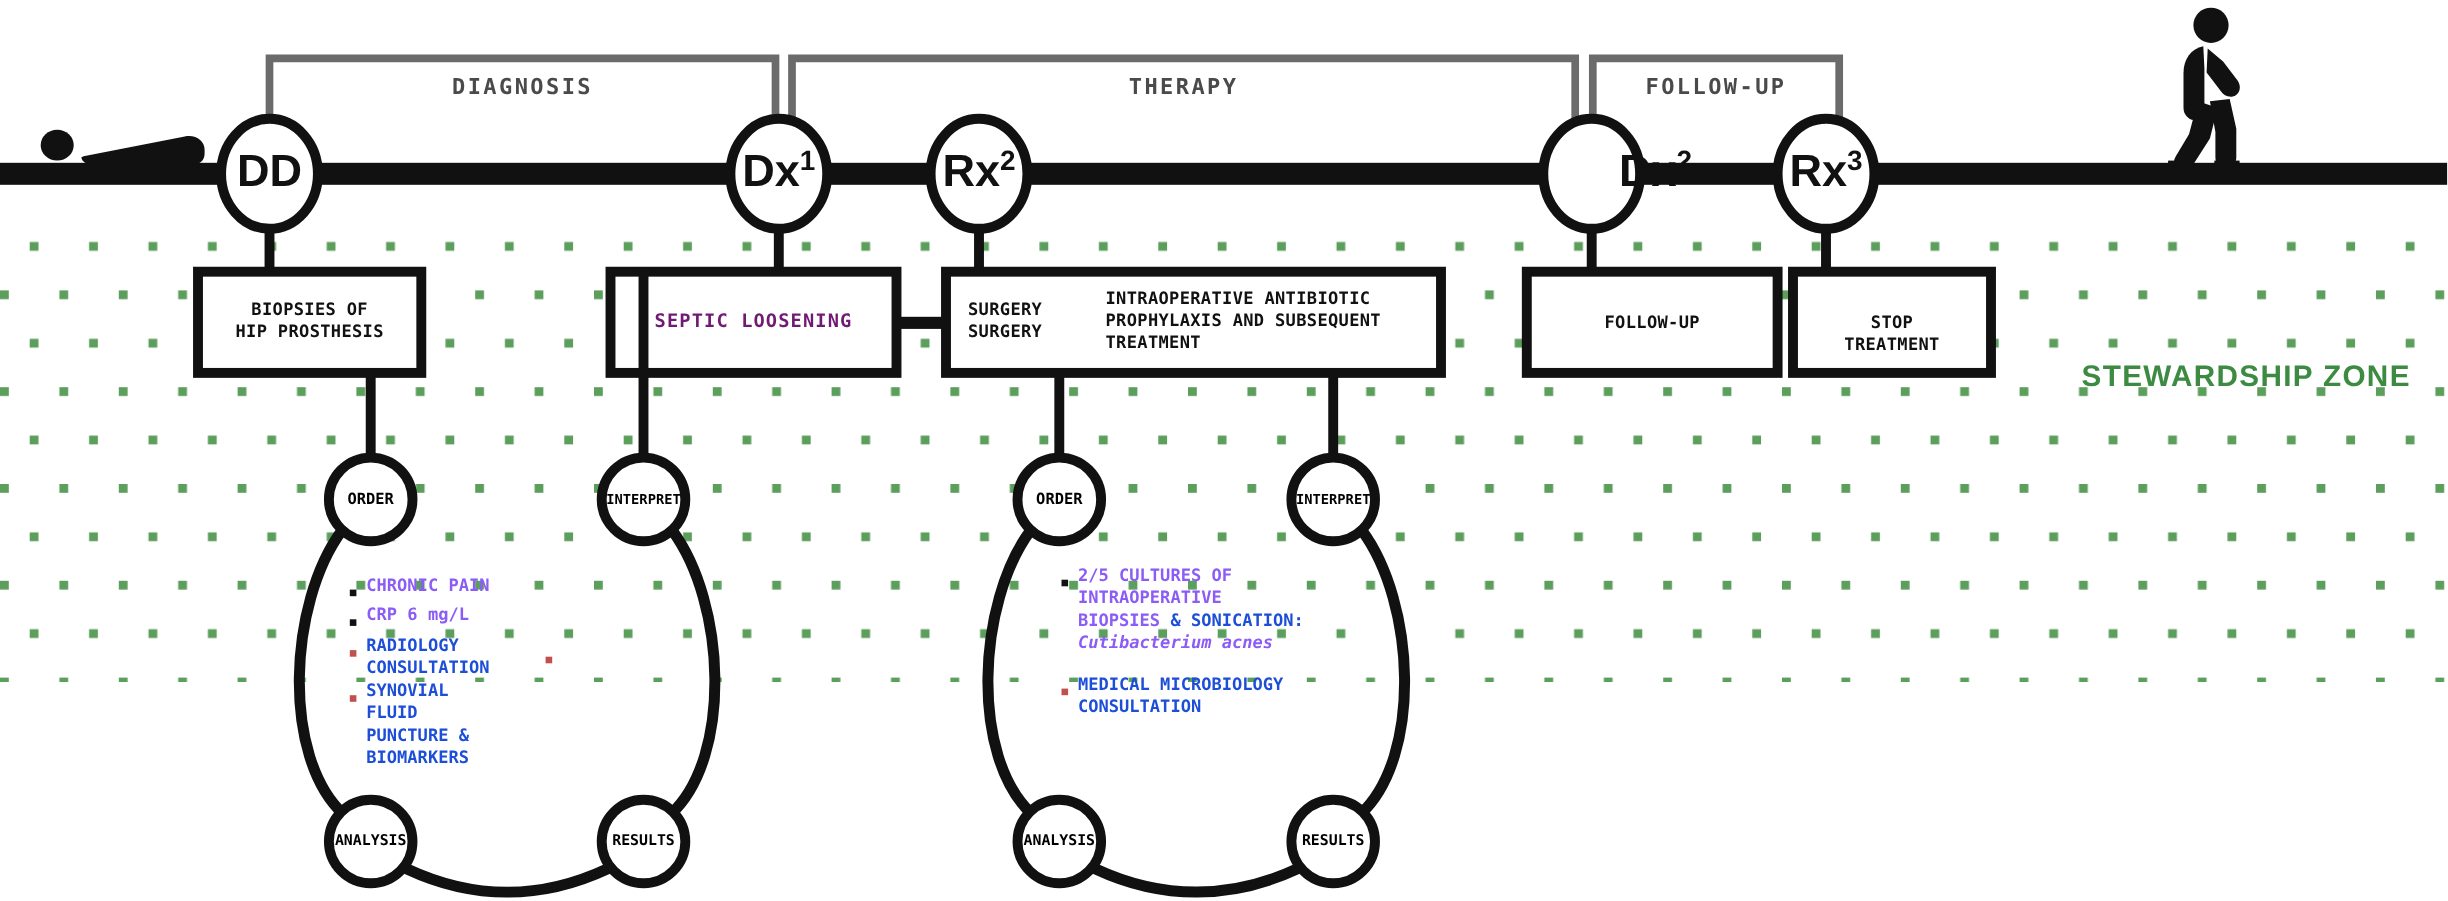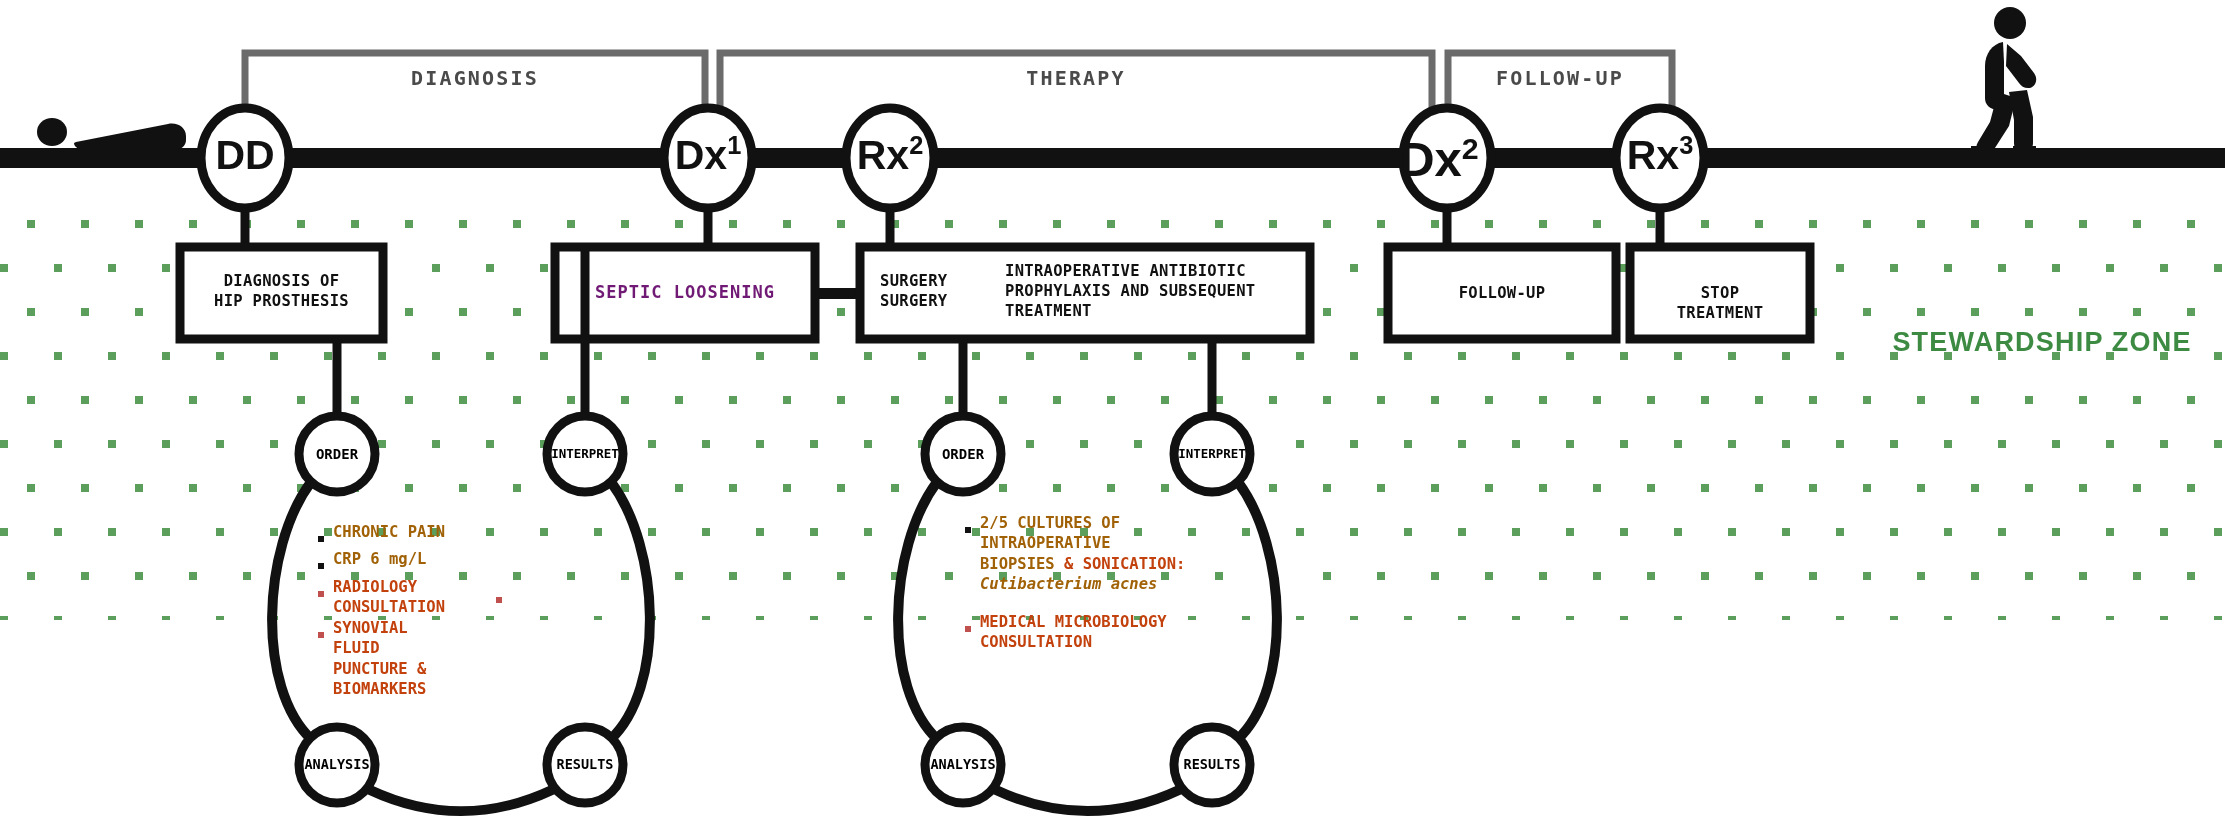--- a/index.html
+++ b/index.html
@@ -35,22 +35,22 @@
   .findings{
     position:absolute;
     font-family:"DejaVu Sans Mono","Liberation Mono",monospace;
     font-weight:bold;font-size:15.5px;line-height:1.32;color:#111;
   }
   .findings .sq{display:inline-block;width:6px;height:6px;vertical-align:2px;}
   .sq.k{background:#111;}
   .sq.r{background:#c0504d;}
   .fi-item{display:flex;align-items:flex-start;}
   .fi-item .sqwrap{flex:0 0 15px;padding-top:7px;}
-  .red{color:#c2410c;}
-  .blk{color:#a16207;}
+  .red{color:#1d4ed8;}
+  .blk{color:#8b5cf6;}
   .ital{font-style:italic;font-weight:bold;}
   .cols{display:flex;gap:18px;}
 </style>
 </head>
 <body>
 
 <div id="stage">
 
   <svg id="svgroot" viewBox="0 0 2225 819">
     <defs>
@@ -156,29 +156,29 @@
 
   <div class="lbl node-label" style="left:185px;top:131px;width:120px;font-size:41px;">
     <span>DD</span>
   </div>
   <div class="lbl node-label" style="left:648px;top:131px;width:120px;font-size:41px;">
     <span>Dx</span><span class="sup">1</span>
   </div>
   <div class="lbl node-label" style="left:830px;top:131px;width:120px;font-size:41px;">
     <span>Rx</span><span class="sup">2</span>
   </div>
-  <div class="lbl node-label" style="left:1379px;top:131px;width:120px;font-size:49px;">
+  <div class="lbl node-label" style="left:1445px;top:131px;width:120px;font-size:41px;">
     <span>Dx</span><span class="sup">2</span>
   </div>
   <div class="lbl node-label" style="left:1600px;top:131px;width:120px;font-size:41px;">
     <span>Rx</span><span class="sup">3</span>
   </div>
 
   <div class="lbl box-text" style="left:180px;top:272px;width:203px;">
-    <div>DIAGNOSIS OF</div>
+    <div>BIOPSIES OF</div>
     <div>HIP PROSTHESIS</div>
   </div>
 
   <div class="lbl box-text red" style="left:555px;top:282px;width:260px;">
     <div>SEPTIC LOOSENING</div>
   </div>
 
   <div class="lbl box-text" style="left:880px;top:272px;width:150px;text-align:left;">
     <div>SURGERY</div>
     <div>SURGERY</div>

